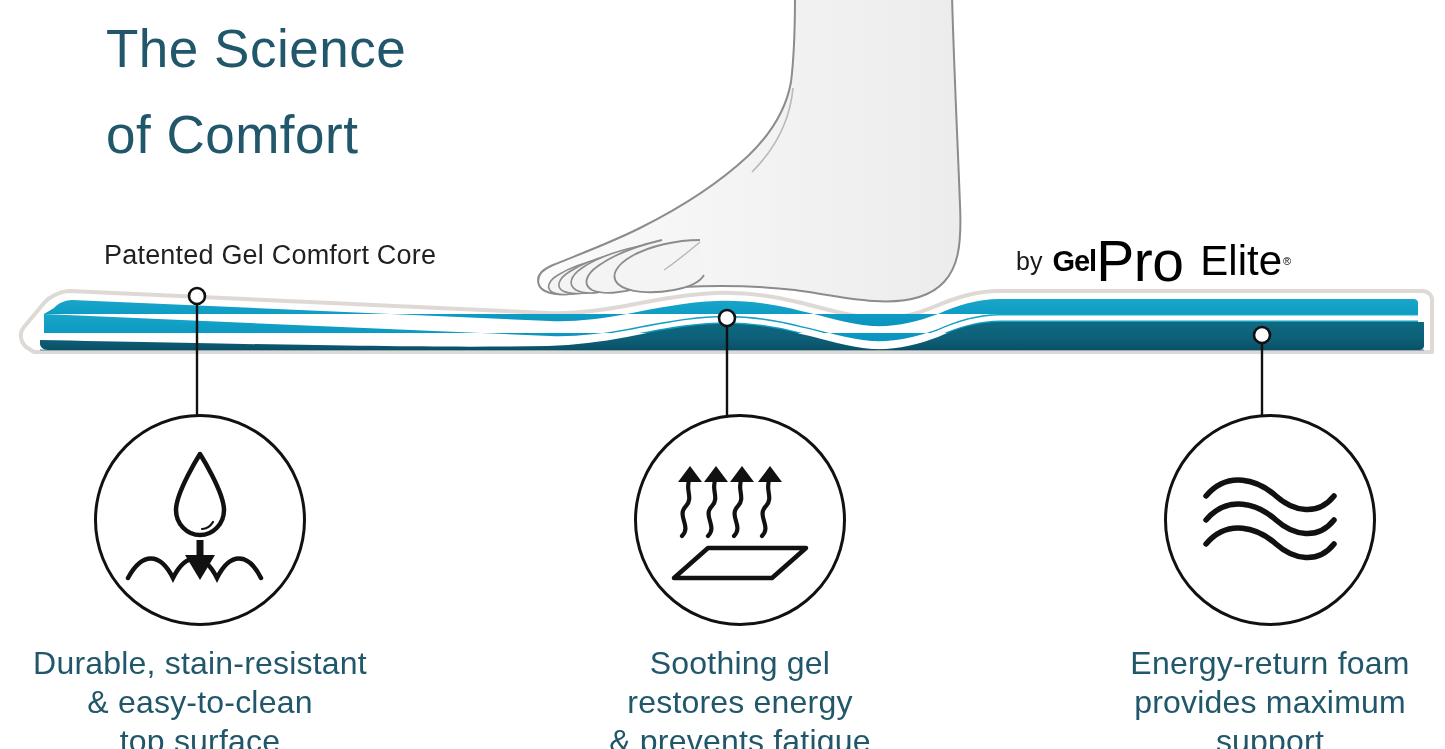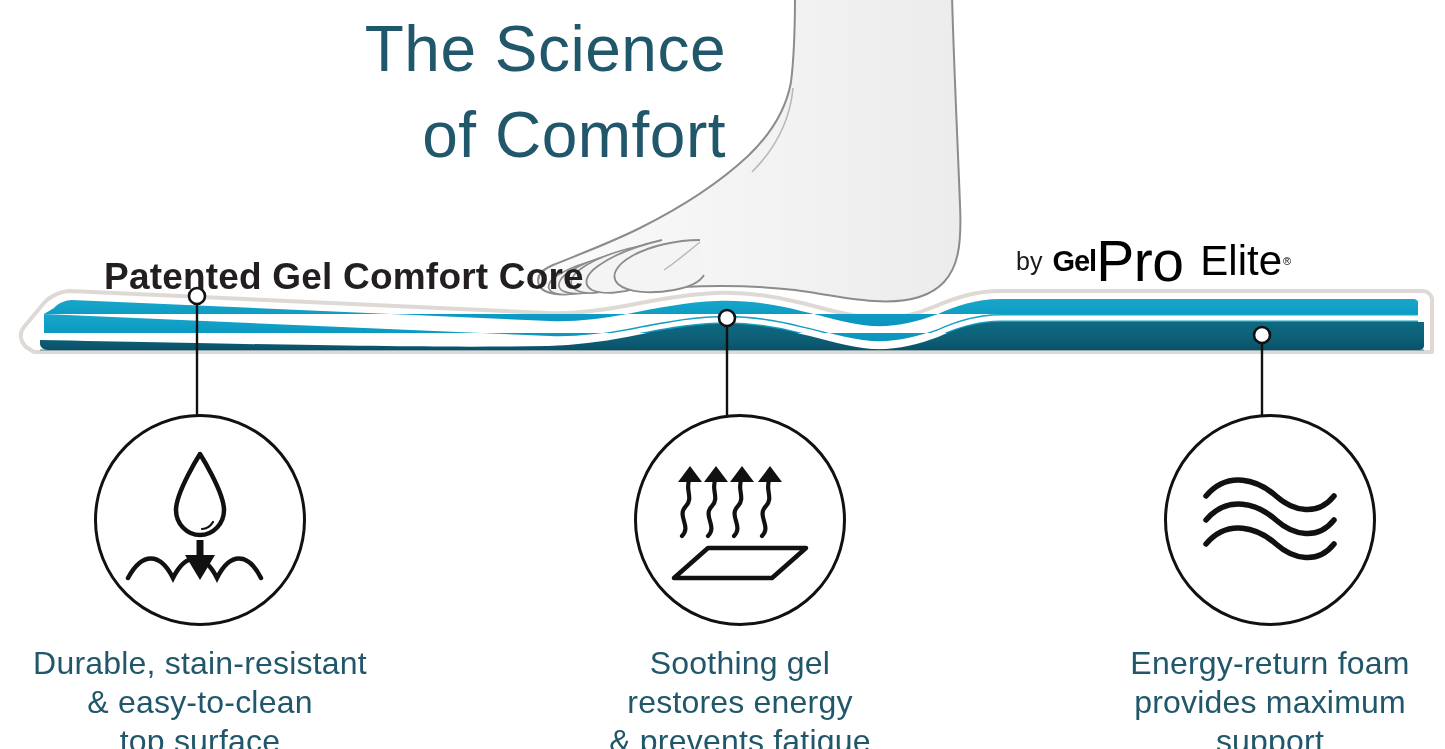--- a/index.html
+++ b/index.html
@@ -17,27 +17,26 @@
     background: #ffffff;
     overflow: hidden;
   }
 
   
   #headline {
     position: absolute;
     left: 106px;
     top: 6px;
     width: 620px;
-    font-size: 64px;
+    font-size: 53px;
     line-height: 86px;
     font-weight: 300;
     letter-spacing: 0.5px;
     color: #21576b;
     white-space: pre-line;
-    text-align: right;
   }
 
   
   #brand {
     position: absolute;
     left: 1016px;
     top: 228px;
     display: flex;
     align-items: center;
     color: #111111;
@@ -73,23 +72,23 @@
     font-weight: 400;
     vertical-align: super;
     margin-left: 1px;
     color: #000000;
   }
 
   
   #core-label {
     position: absolute;
     left: 104px;
-    top: 256px;
-    font-size: 37px;
-    font-weight: 700;
+    top: 240px;
+    font-size: 27px;
+    font-weight: 400;
     letter-spacing: 0.2px;
     color: #231f20;
     white-space: nowrap;
   }
 
   
   #scene {
     position: absolute;
     left: 0;
     top: 0;

